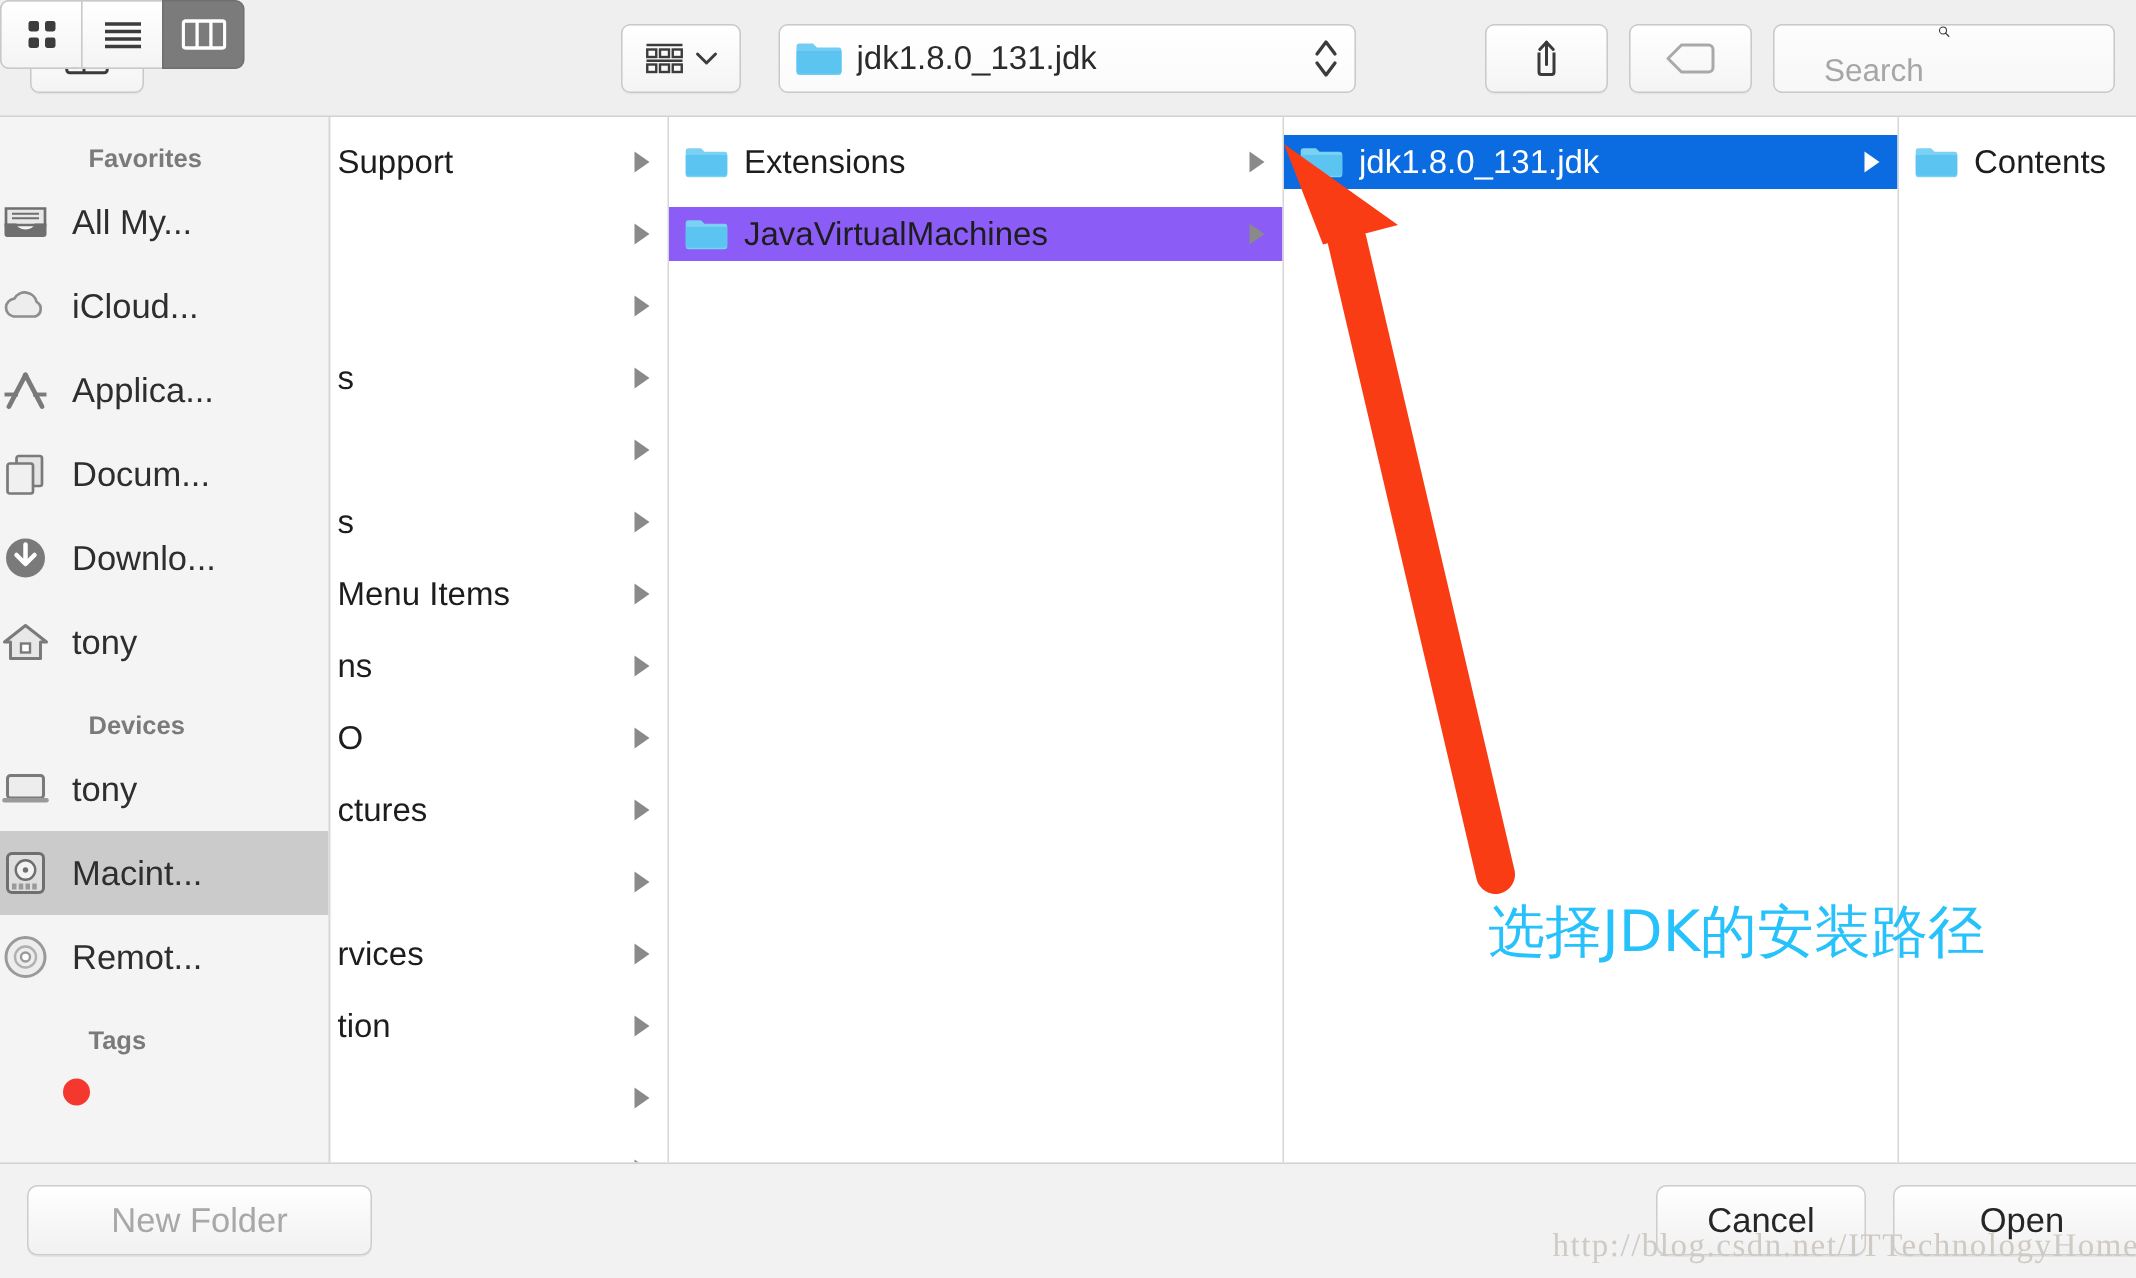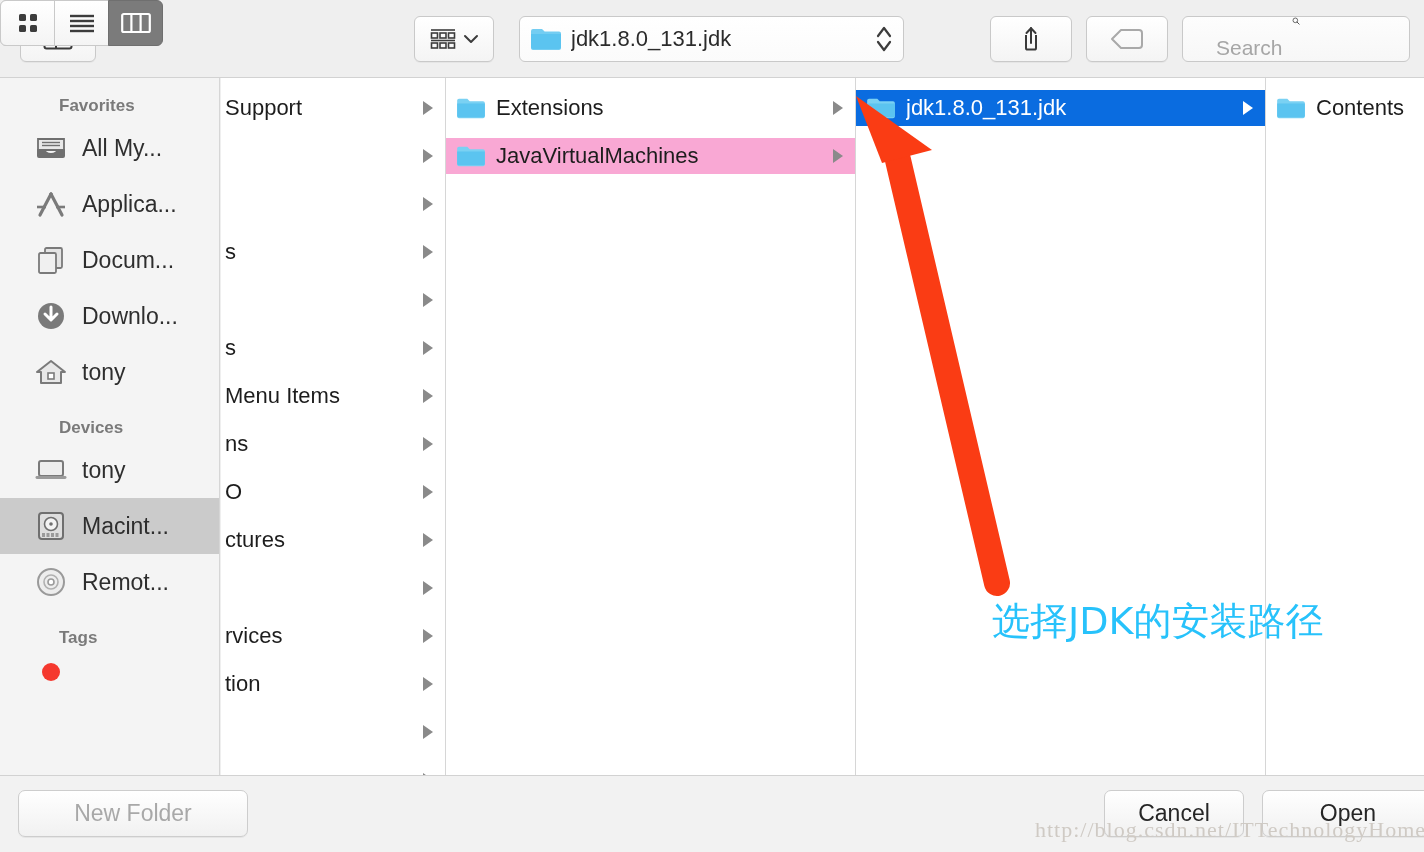--- a/index.html
+++ b/index.html
@@ -105,21 +105,21 @@
     border-right: 1px solid #d6d6d6;
     box-sizing: border-box;
     overflow: hidden;
   }
   .sb-header {
     font-size: 17px; font-weight: bold; color: #7a7a7a;
     padding: 0 0 0 17px; height: 28px; line-height: 28px; margin-left: 42px;
   }
   .sb-item {
     height: 56px; display: flex; align-items: center;
-    padding-left: 34px; gap: 14px; box-sizing: border-box;
+    gap: 14px; box-sizing: border-box;
   }
   .sb-item.selected { background: #cbcbcb; }
   .sb-label {
     font-size: 23px; color: #2e2e2e; white-space: nowrap;
   }
   .sb-icon { width: 34px; height: 30px; display:flex; align-items:center; justify-content:center; flex: none; }
   .sb-tag-row { height: 40px; display: flex; align-items: center; padding-left: 34px; gap: 14px; }
 
   
   #columns {
@@ -143,21 +143,21 @@
   #col-3 { width: 158px; border-right: none; }
 
   .row {
     position: relative;
     height: 36px;
     display: flex; align-items: center;
     padding: 0 10px 0 10px;
     box-sizing: border-box;
     margin-top: 12px;
   }
-  .row.sel-gray { background: #f9a8d4; }
+  .row.sel-gray { background: #8b5cf6; }
   .row.sel-blue { background: #0a6ce0; }
 
   .row-name {
     font-size: 22px; color: #1d1d1d;
     white-space: nowrap; overflow: hidden;
     flex: 1 1 auto;
   }
   .row.sel-blue .row-name { color: #ffffff; }
 
   .folder-ico { width: 30px; height: 24px; flex: none; margin-right: 10px; }
@@ -324,20 +324,28 @@
         <svg width="32" height="28" viewBox="0 0 32 28">
           <path d="M3 5 h26 v11 h-26 z" fill="#e8e8e8" stroke="#6f6f6f" stroke-width="1.8"></path>
           <line x1="7" y1="8.5" x2="25" y2="8.5" stroke="#6f6f6f" stroke-width="1.4"></line>
           <line x1="7" y1="11.5" x2="25" y2="11.5" stroke="#6f6f6f" stroke-width="1.4"></line>
           <path d="M2 15 h8 a6 4 0 0 0 12 0 h8 v7 a2 2 0 0 1 -2 2 h-24 a2 2 0 0 1 -2 -2 z" fill="#6f6f6f"></path>
         </svg>
       </span>
       <span class="sb-label">All My...</span>
     </div>
 
+    <div class="sb-item">
+      <span class="sb-icon">
+        <svg width="34" height="24" viewBox="0 0 34 24">
+          <path d="M9 19 a6 6 0 0 1 0.6 -11.9 a8 8 0 0 1 14.8 2.1 a5.4 5.4 0 0 1 -0.9 9.8 z" fill="#ededed" stroke="#8d8d8d" stroke-width="1.8" stroke-linejoin="round"></path>
+        </svg>
+      </span>
+      <span class="sb-label">iCloud...</span>
+    </div>
 
     <div class="sb-item">
       <span class="sb-icon">
         <svg width="34" height="28" viewBox="0 0 34 28">
           <path d="M6 25 L17 4" stroke="#7a7a7a" stroke-width="3.2" stroke-linecap="round"></path>
           <path d="M28 25 L17 4" stroke="#7a7a7a" stroke-width="3.2" stroke-linecap="round"></path>
           <path d="M3 17 h9" stroke="#7a7a7a" stroke-width="2.6"></path>
           <path d="M22 17 h9" stroke="#7a7a7a" stroke-width="2.6"></path>
           <circle cx="17" cy="5" r="2" fill="#7a7a7a"></circle>
         </svg>

